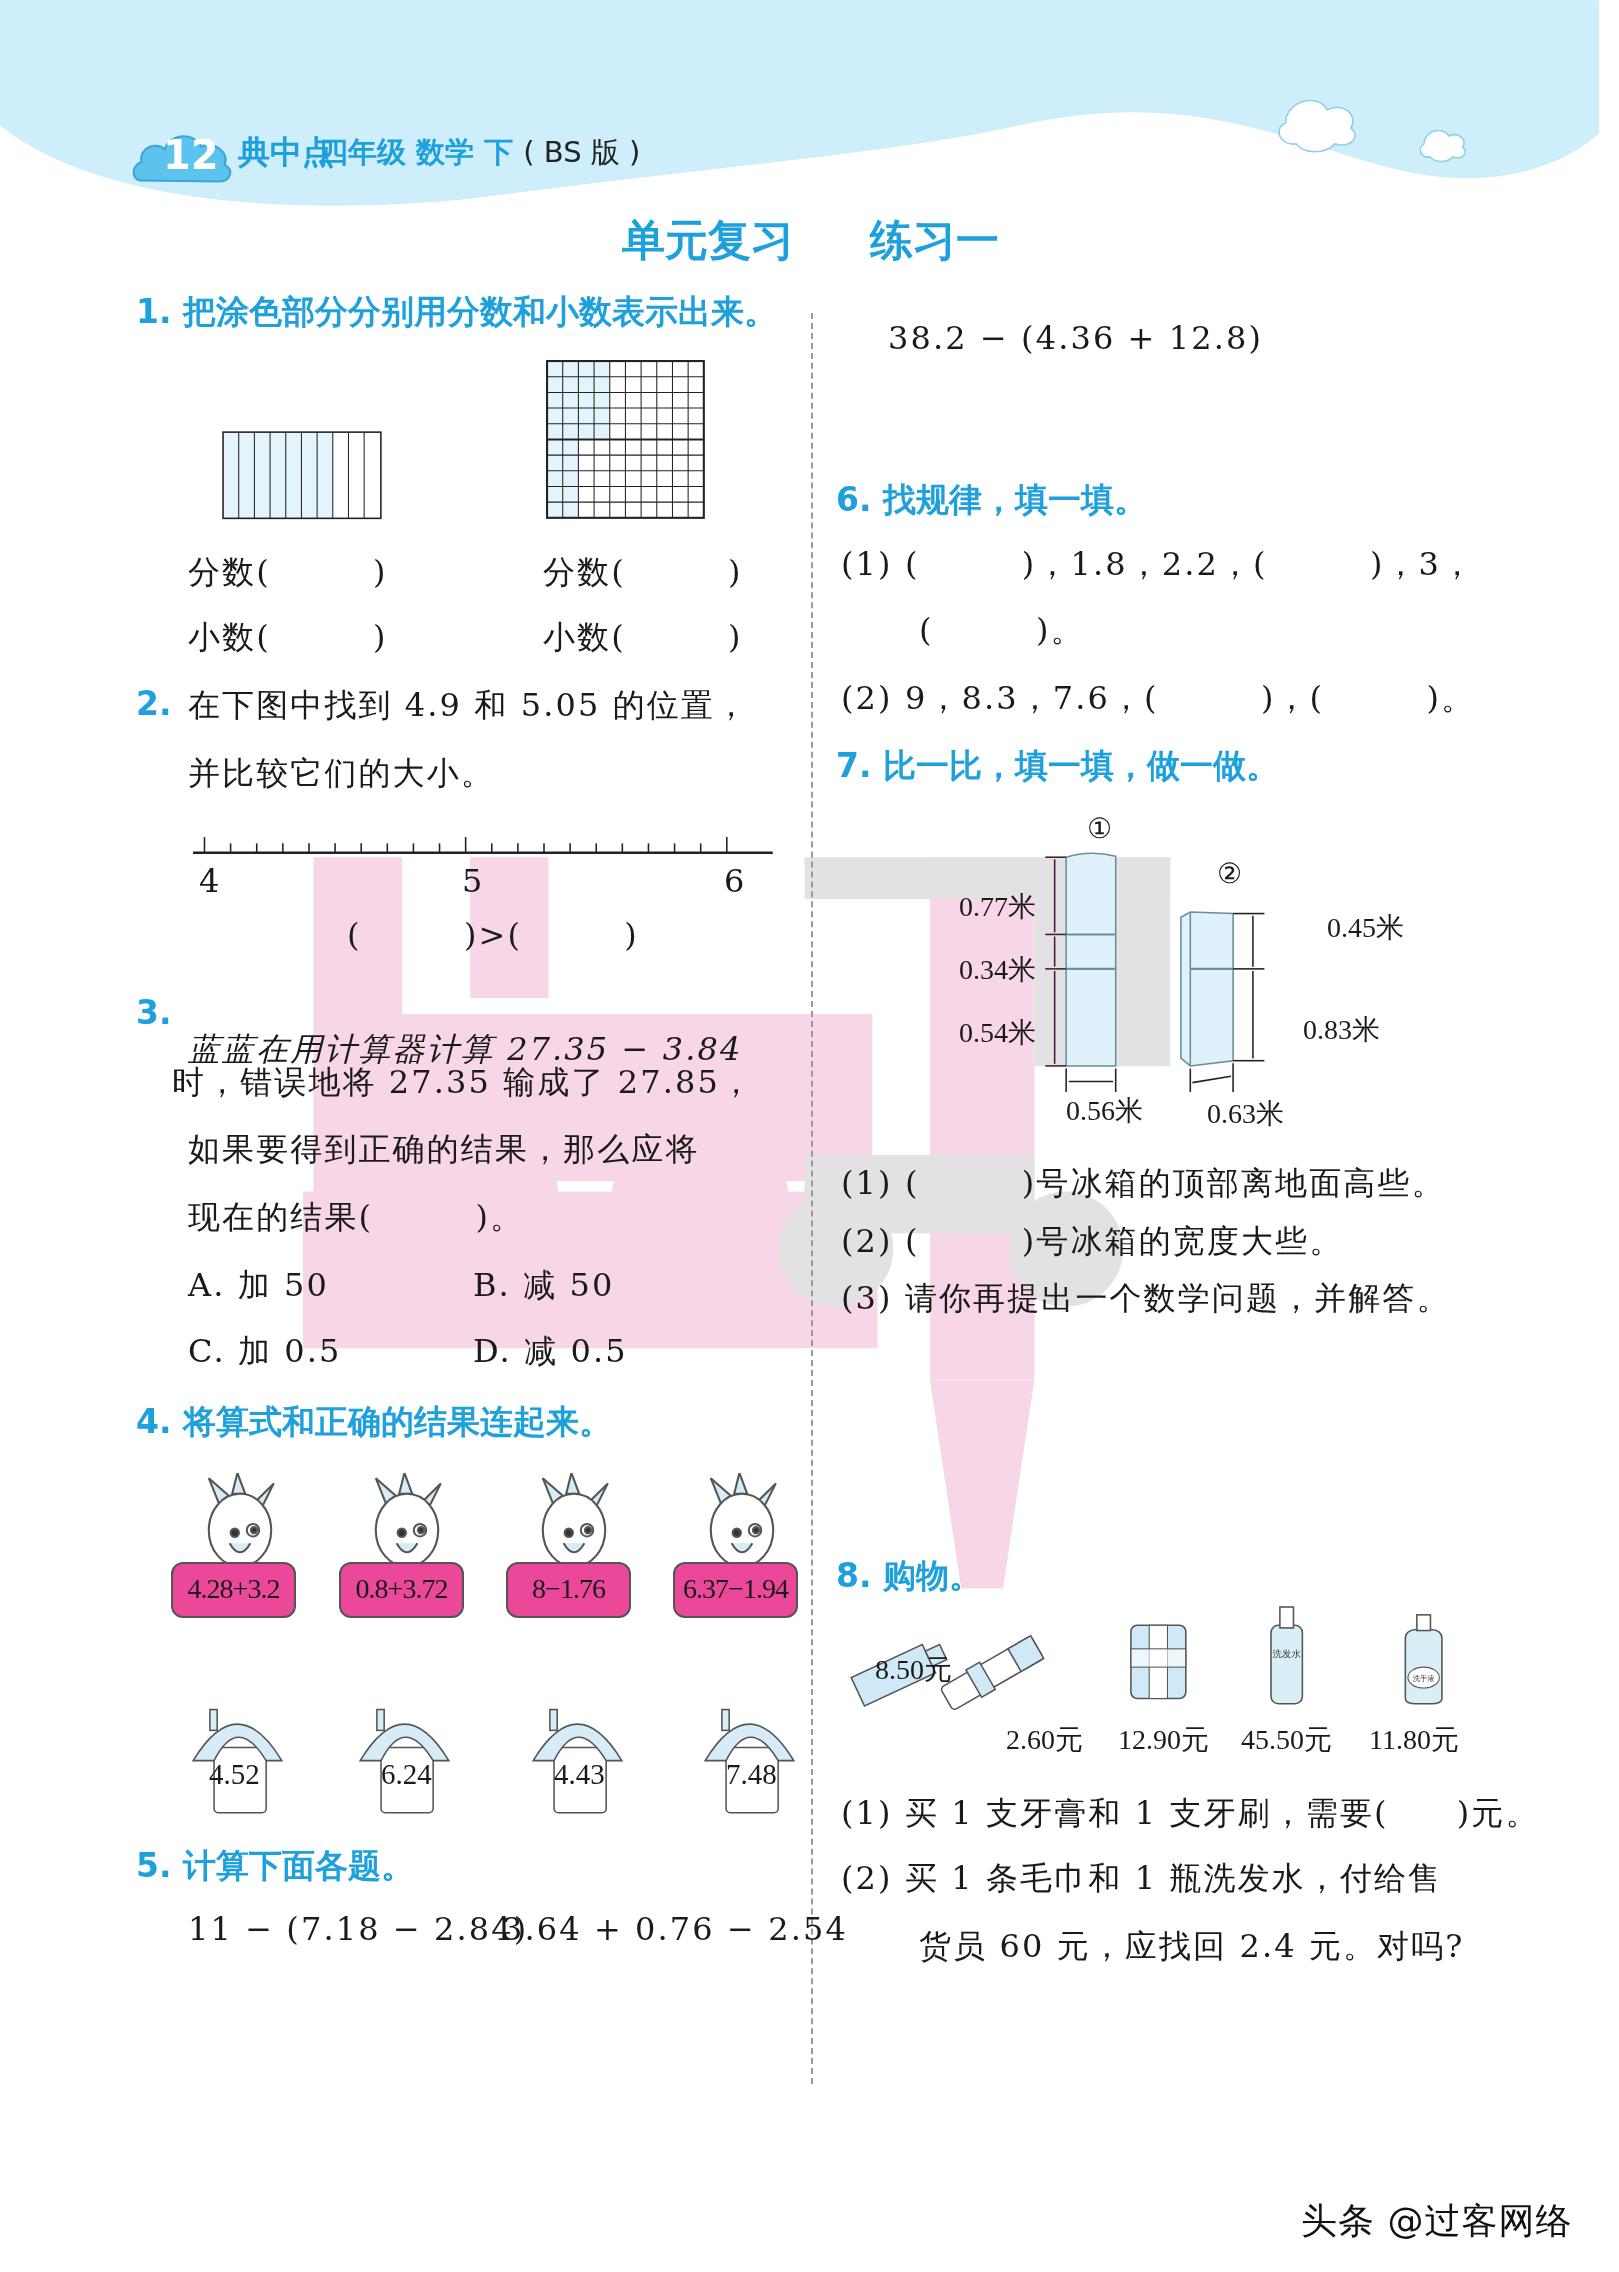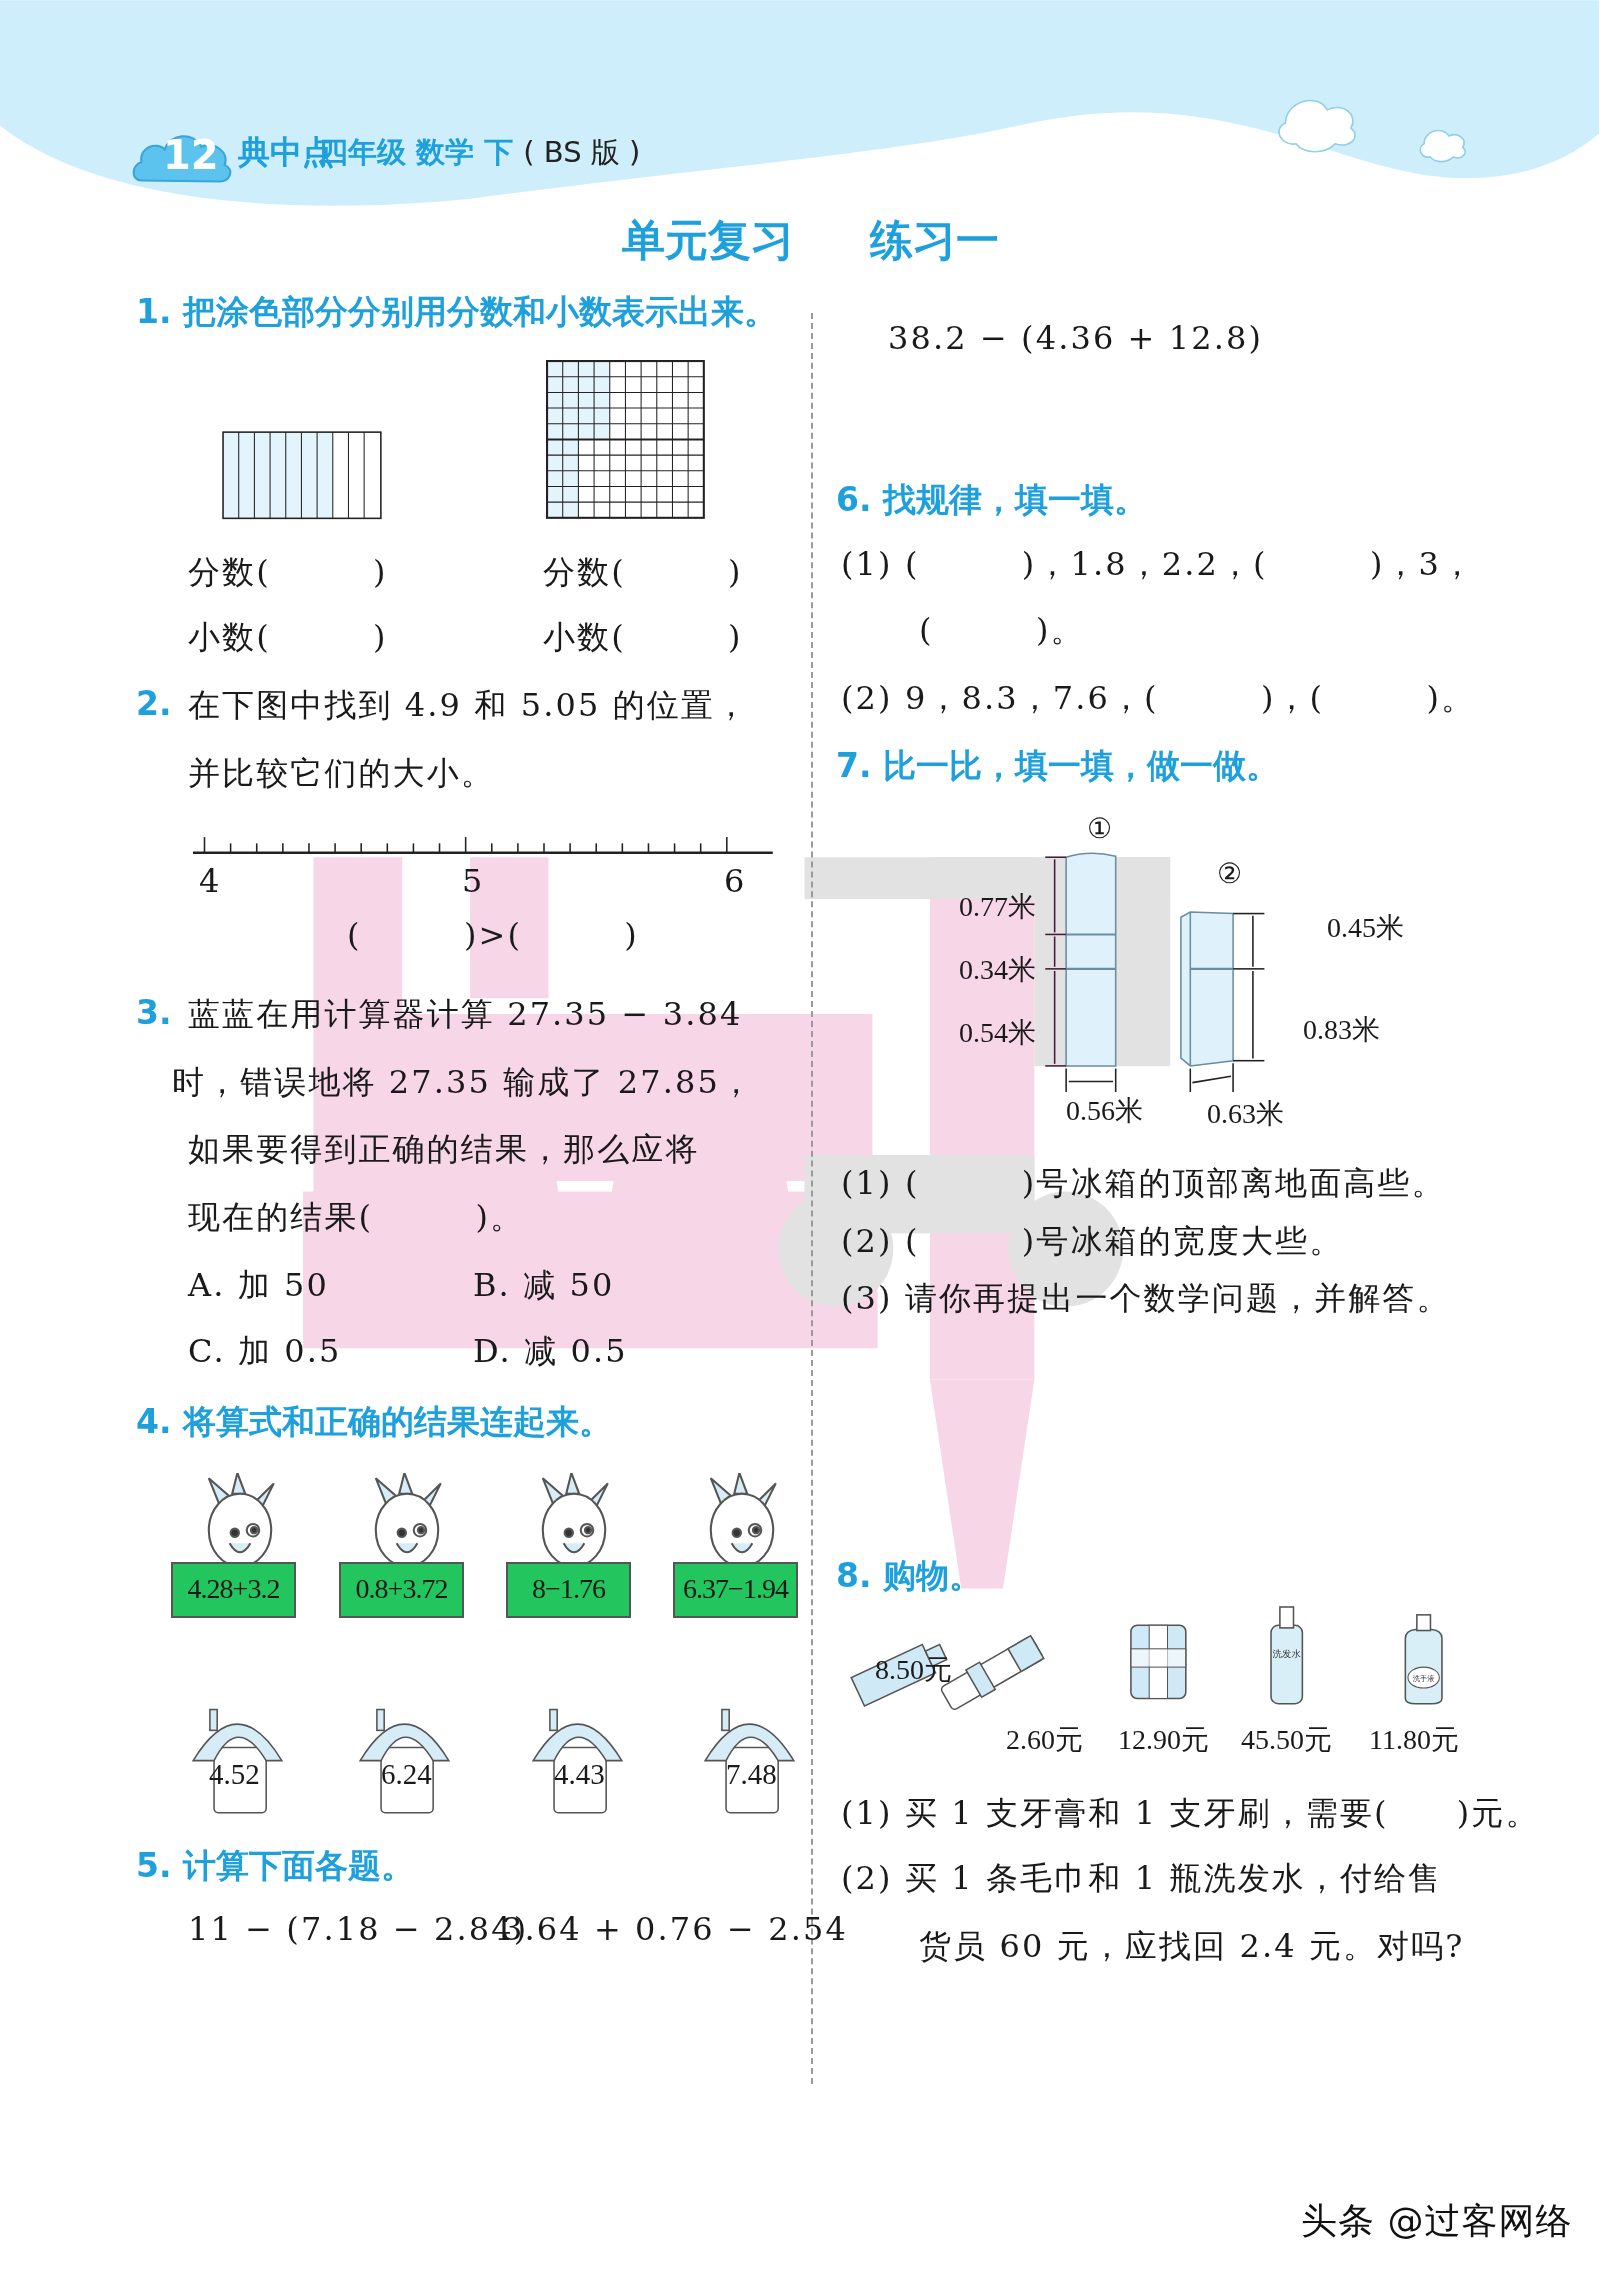--- a/index.html
+++ b/index.html
@@ -9,21 +9,21 @@
   .header-bg { left:0; top:0; width:1620px; height:272px; }
   .blue-h { color:#1ea0dc; font-family:"DejaVu Sans","Liberation Sans",sans-serif; font-weight:bold; }
   .qh { font-size:33px; white-space:nowrap; }
   .txt { font-size:32px; white-space:nowrap; letter-spacing:2.1px; }
   .divider { left:811px; top:313px; height:1771px; border-left:2.1px dashed #9a9a9a; }
   .page-num { left:131px; top:123px; width:104px; height:63px; }
   .brand { left:238px; top:131px; font-size:32px; }
   .subtitle { left:319px; top:133px; font-size:29px; color:#1ea0dc; font-family:"DejaVu Sans","Liberation Sans",sans-serif; font-weight:bold; }
   .subtitle .dark { color:#222; font-weight:normal; }
   .title { top:212px; font-size:43px; }
-  .goat-box { position:absolute; width:121px; height:52px; border:2.1px solid #555; border-radius:0; background:#22c55e;
+  .goat-box { position:absolute; width:121px; height:52px; border:2.1px solid #555; border-radius:12px; background:#ec4899;
               font-size:28px; text-align:center; line-height:50px; font-family:"Liberation Serif",serif; letter-spacing:-1px; }
   .house-num { position:absolute; font-size:29px; font-family:"Liberation Serif",serif; }
   .price { position:absolute; font-size:28px; font-family:"Liberation Serif",serif; white-space:nowrap; }
   .dim { position:absolute; font-size:28px; font-family:"Liberation Serif",serif; white-space:nowrap; }
   .watermark { font-family:"DejaVu Sans","Liberation Sans",sans-serif; font-size:36px; color:#111; letter-spacing:1px; }
 </style>
 </head>
 <body>
 
 <svg class="abs header-bg" viewBox="0 0 3100 520" width="1620" height="272">
@@ -147,21 +147,21 @@
       <line x1="972" y1="14" x2="972" y2="32"></line>
       <line x1="1022" y1="2" x2="1022" y2="32"></line>
   </g>
 </svg>
 <div class="abs txt" style="left:199px;top:862px;">4</div>
 <div class="abs txt" style="left:462px;top:862px;">5</div>
 <div class="abs txt" style="left:724px;top:862px;">6</div>
 <div class="abs txt" style="left:347px;top:914px;">(　　　)&gt;(　　　)</div>
 
 <div class="abs qh blue-h" style="left:136px;top:993px;">3.</div>
-<div class="abs txt" style="left:188px;top:993px;">蓝蓝在用计算器计算 27.35 − 3.84</div>
+<div class="abs txt" style="left:188px;top:1028px;font-style:italic;">蓝蓝在用计算器计算 27.35 − 3.84</div>
 <div class="abs txt" style="left:172px;top:1061px;">时，错误地将 27.35 输成了 27.85，</div>
 <div class="abs txt" style="left:188px;top:1128px;">如果要得到正确的结果，那么应将</div>
 <div class="abs txt" style="left:188px;top:1196px;">现在的结果(　　　)。</div>
 <div class="abs txt" style="left:188px;top:1264px;">A.  加 50</div>
 <div class="abs txt" style="left:473px;top:1264px;">B.  减 50</div>
 <div class="abs txt" style="left:188px;top:1330px;">C.  加 0.5</div>
 <div class="abs txt" style="left:473px;top:1330px;">D.  减 0.5</div>
 
 <div class="abs qh blue-h" style="left:136px;top:1400px;">4. 将算式和正确的结果连起来。</div>
 

